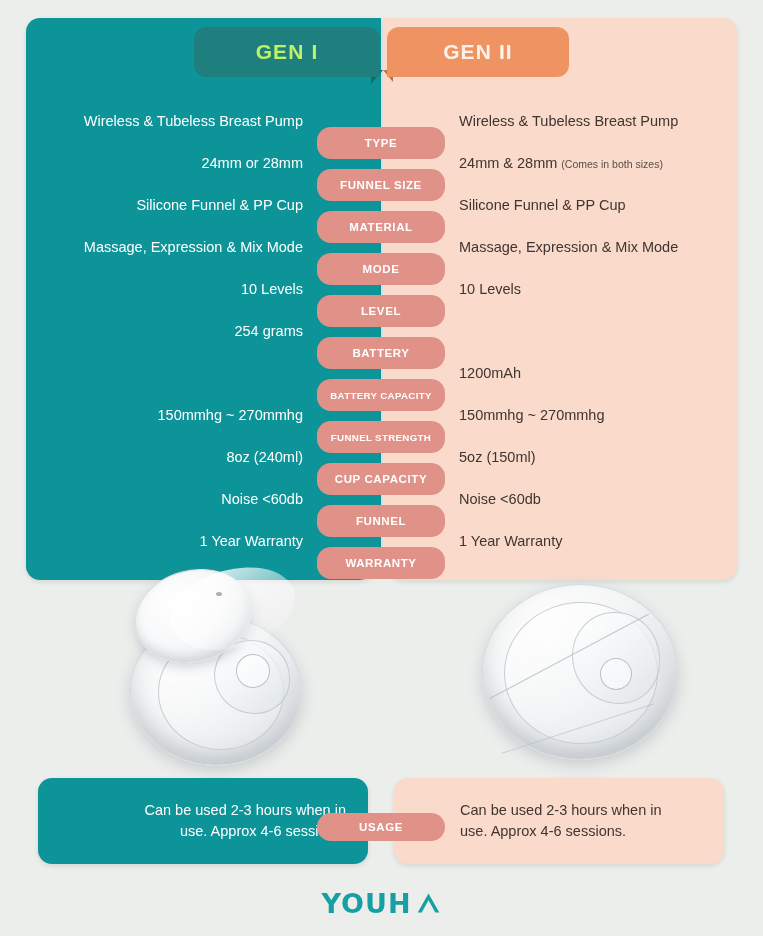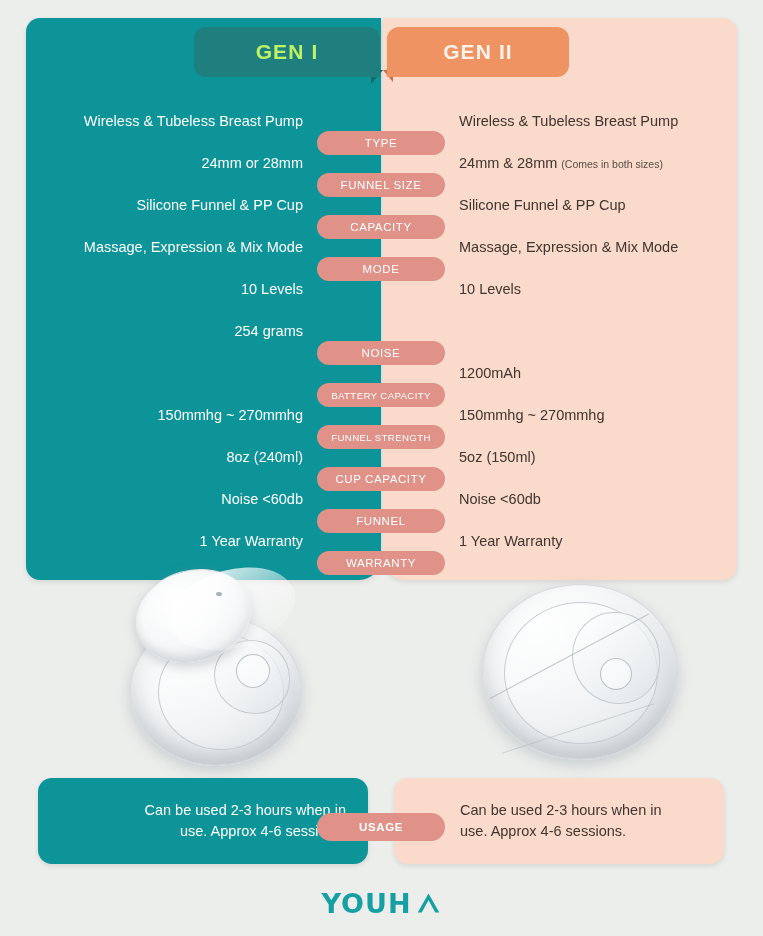--- a/index.html
+++ b/index.html
@@ -137,28 +137,28 @@
 
   .cell-right .sub {
     font-size: 10.5px;
     color: #5b4d45;
   }
 
   .label-pill {
     position: absolute;
     left: 317px;
     width: 128px;
-    height: 24px;
+    height: 32px;
     background: #e09289;
     border-radius: 14px;
     display: flex;
     align-items: center;
     justify-content: center;
     color: #ffffff;
-    font-weight: normal;
+    font-weight: bold;
     font-size: 11.5px;
     letter-spacing: 0.6px;
     white-space: nowrap;
     margin-top: 44px;
   }
 
   .label-pill.small {
     font-size: 9.7px;
     letter-spacing: 0.35px;
   }
@@ -375,38 +375,39 @@
       </div>
 
       <div class="row">
         <div class="cell-left">24mm or 28mm</div>
         <div class="label-pill">FUNNEL SIZE</div>
         <div class="cell-right"><span>24mm &amp; 28mm</span> <span class="sub">(Comes in both sizes)</span></div>
       </div>
 
       <div class="row">
         <div class="cell-left">Silicone Funnel &amp; PP Cup</div>
-        <div class="label-pill">CAPACITY</div>
+        <div class="label-pill">MATERIAL</div>
         <div class="cell-right"><span>Silicone Funnel &amp; PP Cup</span></div>
       </div>
 
       <div class="row">
         <div class="cell-left">Massage, Expression &amp; Mix Mode</div>
         <div class="label-pill">MODE</div>
         <div class="cell-right"><span>Massage, Expression &amp; Mix Mode</span></div>
       </div>
 
       <div class="row">
         <div class="cell-left">10 Levels</div>
+        <div class="label-pill">LEVEL</div>
         <div class="cell-right"><span>10 Levels</span></div>
       </div>
 
       <div class="row">
         <div class="cell-left">254 grams</div>
-        <div class="label-pill">NOISE</div>
+        <div class="label-pill">BATTERY</div>
       </div>
 
       <div class="row">
         <div class="label-pill small">BATTERY CAPACITY</div>
         <div class="cell-right"><span>1200mAh</span></div>
       </div>
 
       <div class="row">
         <div class="cell-left">150mmhg ~ 270mmhg</div>
         <div class="label-pill small">FUNNEL STRENGTH</div>

